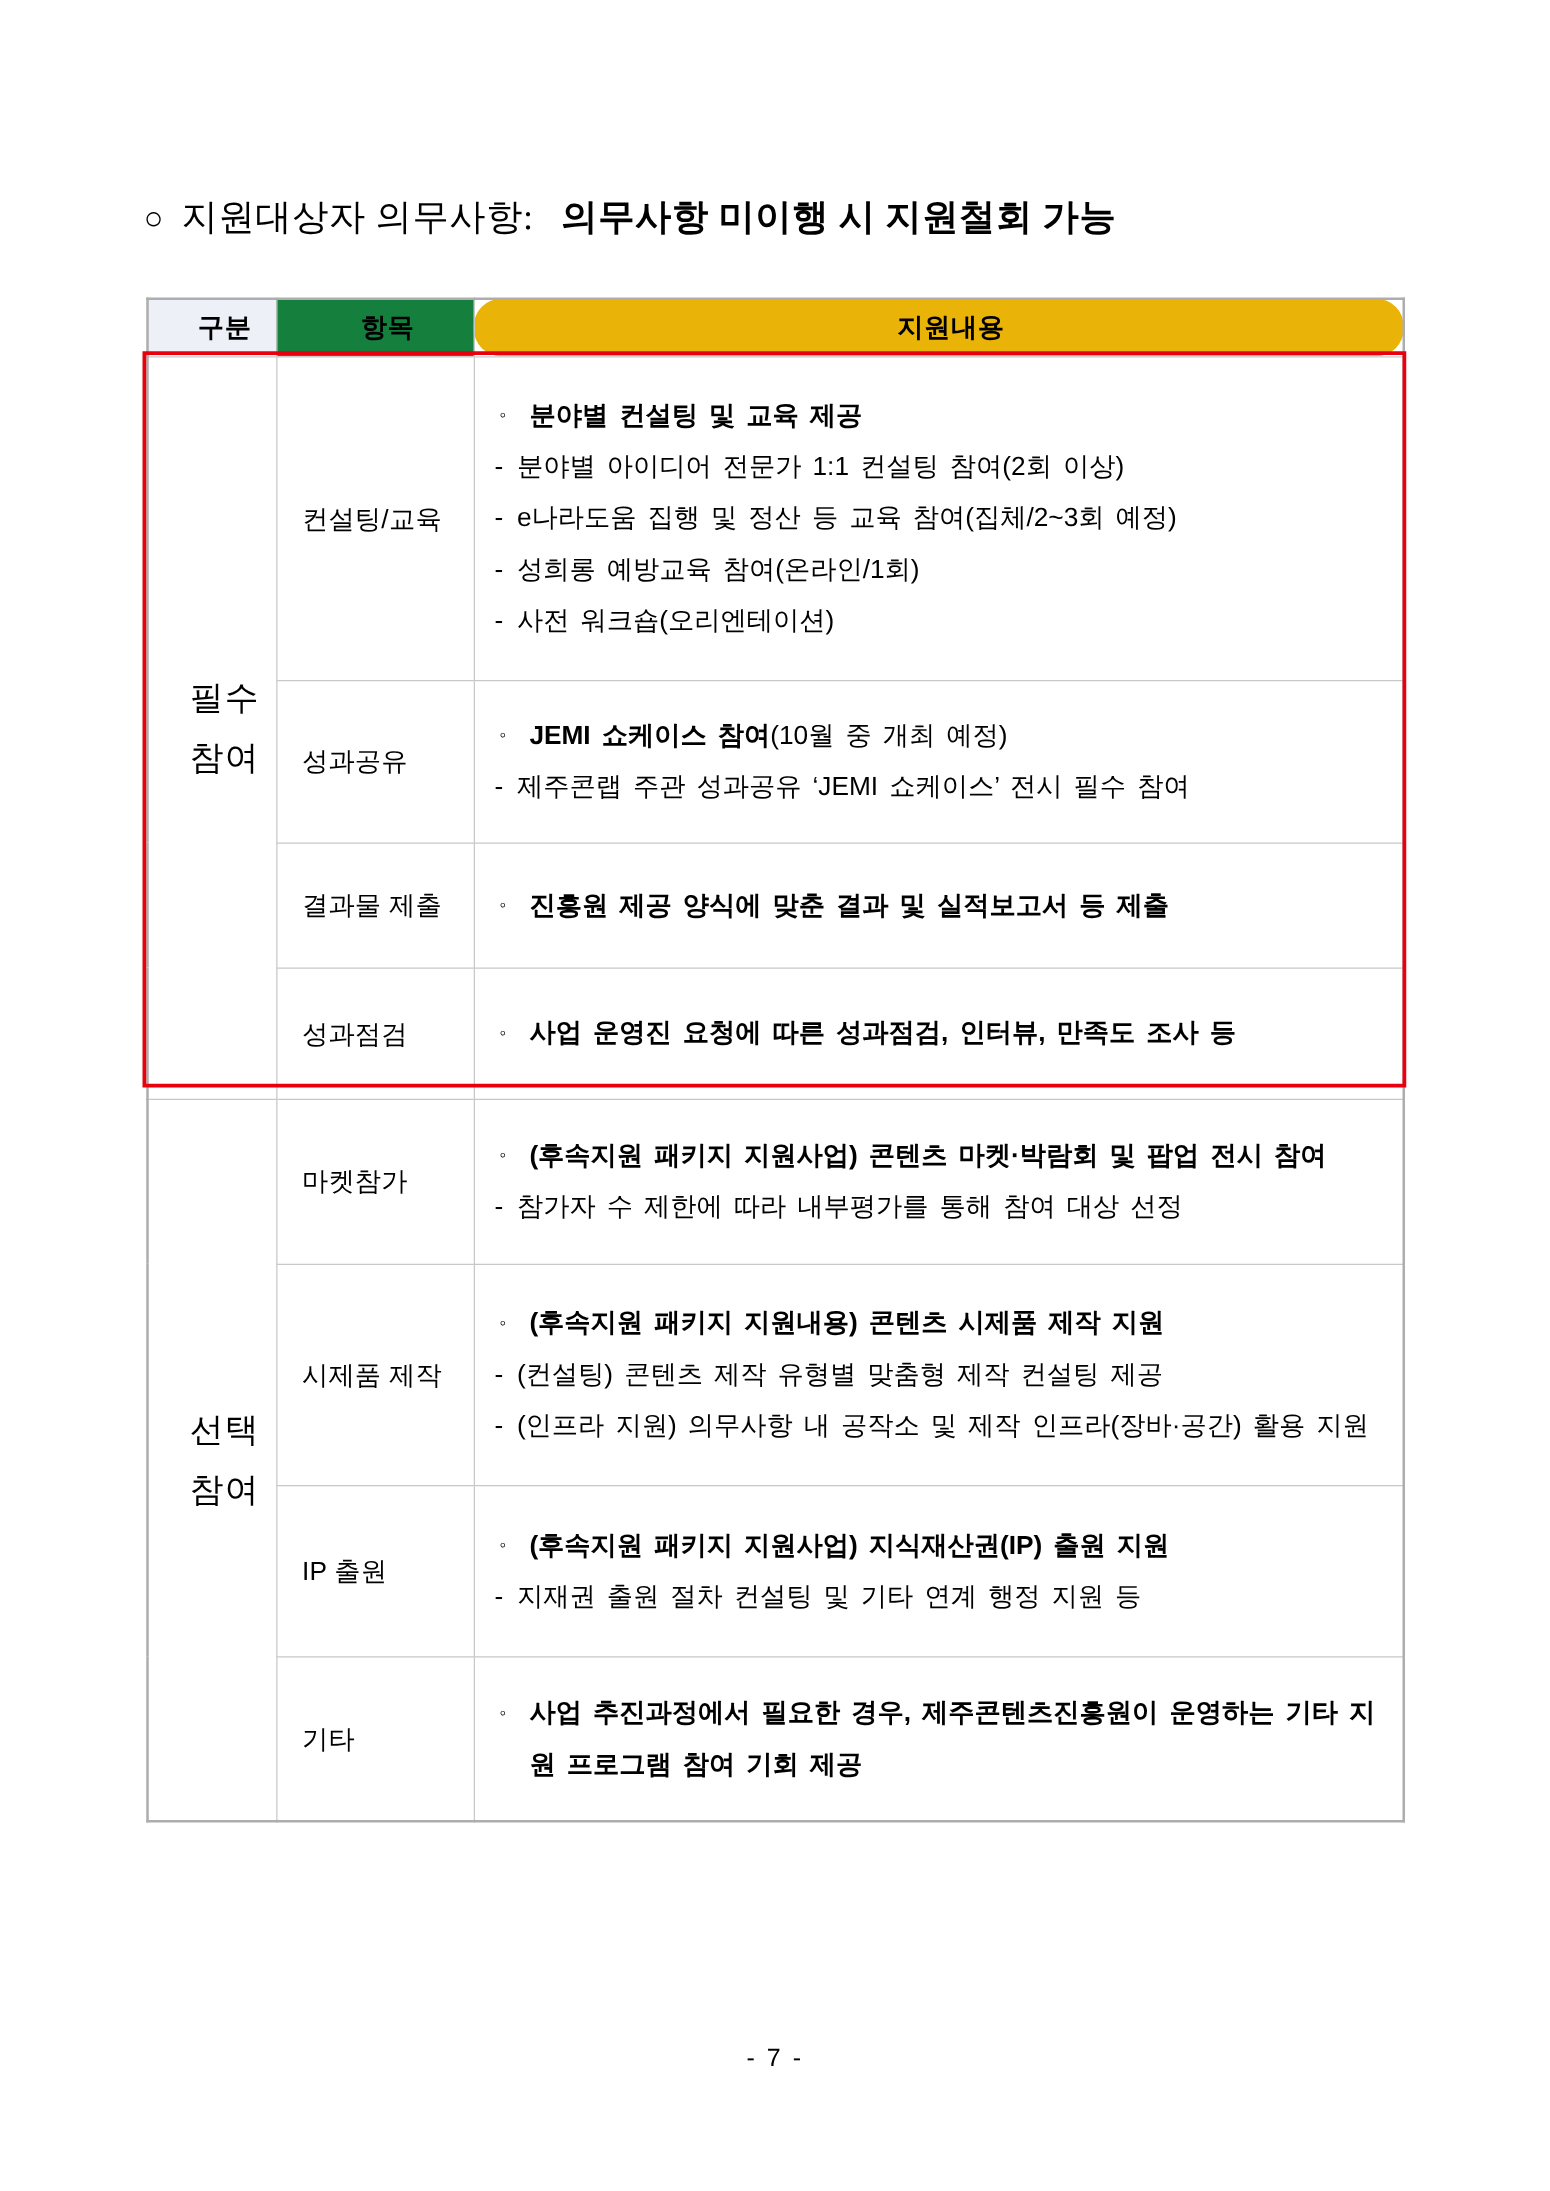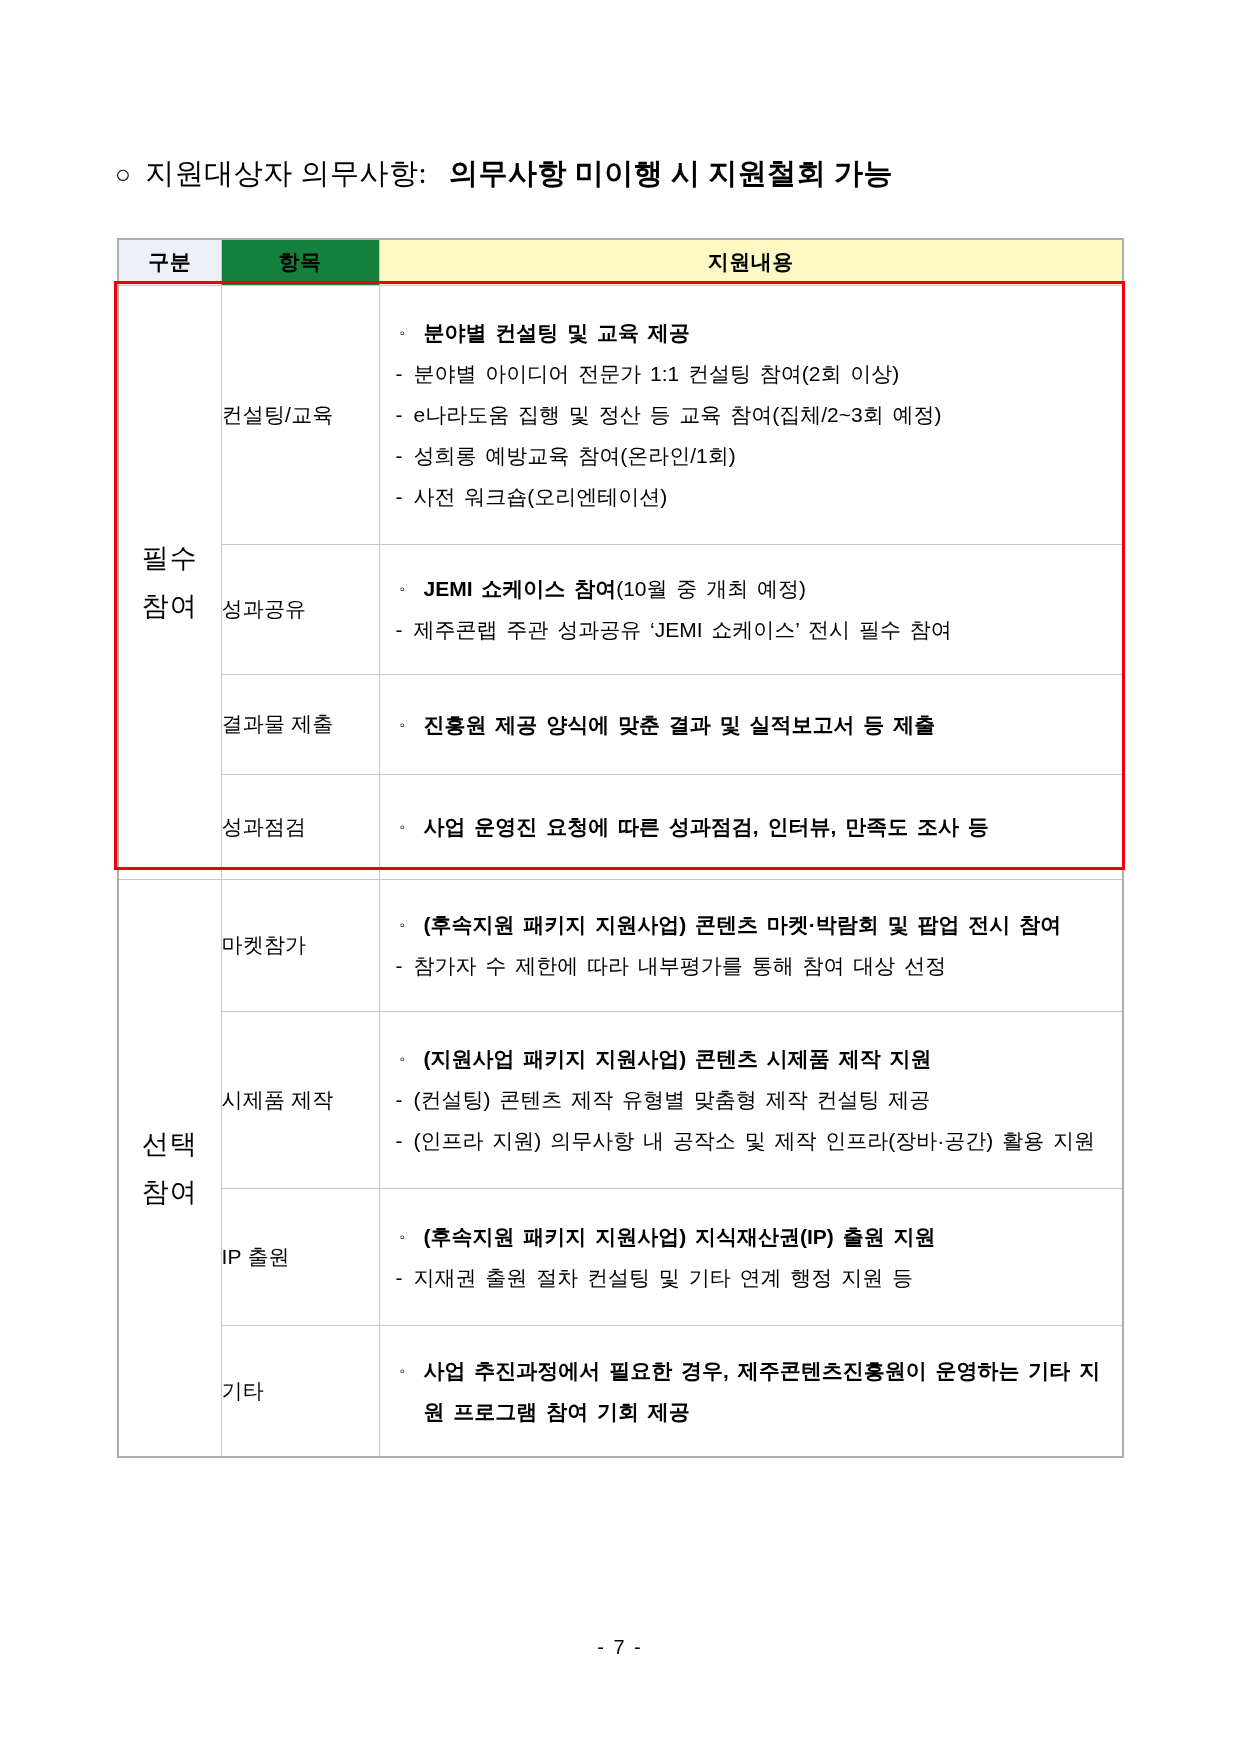--- a/index.html
+++ b/index.html
@@ -16,21 +16,21 @@
   }
   .title .circle { font-size:26px; margin-right:14px; }
   .title .emph { font-weight:bold; margin-left:22px;text-align:center; }
 
   
   .table-wrap { position:absolute; left:117px; top:238px; width:1005px; }
   table.doc-table {
     border-collapse:collapse; table-layout:fixed; width:1005px;
     border:2px solid #adadad;
   }
-  .doc-table th, .doc-table td { border:1px solid #c8c8c8; }
+  .doc-table th, .doc-table td { border:1px solid #c8c8c8;padding-left:20px; }
   .doc-table thead th {
     height:46px; background:#eef0f8; font-weight:bold; font-size:21px;
     text-align:center; vertical-align:middle; letter-spacing:0.5px;
   }
   td.col-group {
     text-align:center; vertical-align:middle; font-size:27px; letter-spacing:1px;
   }
   td.col-group div { line-height:48px; }
   td.col-item {
     text-align:left; vertical-align:middle; font-size:21px; letter-spacing:0.2px;
@@ -68,21 +68,21 @@
   <table class="doc-table">
     <colgroup>
       <col style="width:103px">
       <col style="width:158px">
       <col style="width:744px">
     </colgroup>
     <thead>
       <tr>
         <th style="background: rgb(238, 240, 248);">구분</th>
         <th style="background: #15803d;">항목</th>
-        <th style="background: #fef9c3;">지원내용</th>
+        <th style="background: #eab308; border-radius: 22px;">지원내용</th>
       </tr>
     </thead>
     <tbody>
         <tr style="height: 259px;">
           <td class="col-group" rowspan="4">
             <div>필수</div>
             <div>참여</div>
           </td>
           <td class="col-item">컨설팅/교육</td>
           <td class="col-content">
@@ -154,21 +154,21 @@
               <span class="bullet">-</span>
               <span class="txt"><span>참가자 수 제한에 따라 내부평가를 통해 참여 대상 선정</span></span>
             </div>
           </td>
         </tr>
         <tr style="height: 177px;">
           <td class="col-item">시제품 제작</td>
           <td class="col-content">
             <div class="line circ">
               <span class="bullet">◦</span>
-              <span class="txt"><span class="b">(지원사업 패키지 지원사업) 콘텐츠 시제품 제작 지원</span></span>
+              <span class="txt"><span class="b">(후속지원 패키지 지원내용) 콘텐츠 시제품 제작 지원</span></span>
             </div>
             <div class="line dash">
               <span class="bullet">-</span>
               <span class="txt"><span>(컨설팅) 콘텐츠 제작 유형별 맞춤형 제작 컨설팅 제공</span></span>
             </div>
             <div class="line dash">
               <span class="bullet">-</span>
               <span class="txt"><span>(인프라 지원) 의무사항 내 공작소 및 제작 인프라(장바·공간) 활용 지원</span></span>
             </div>
           </td>

